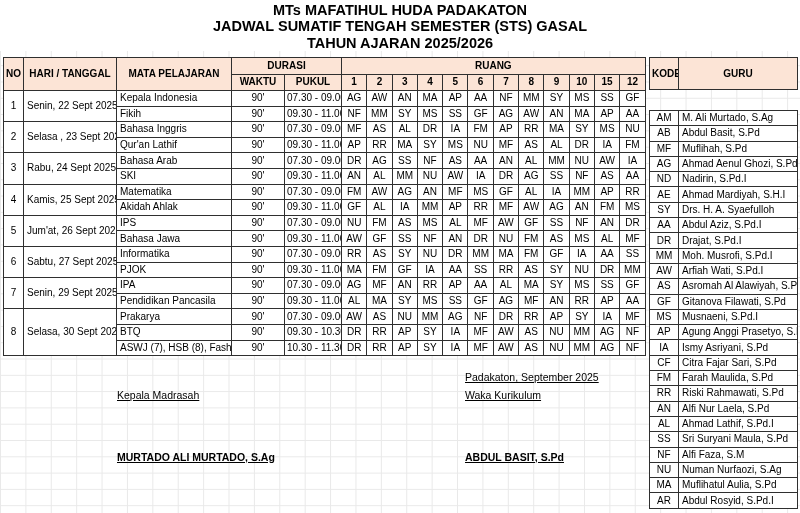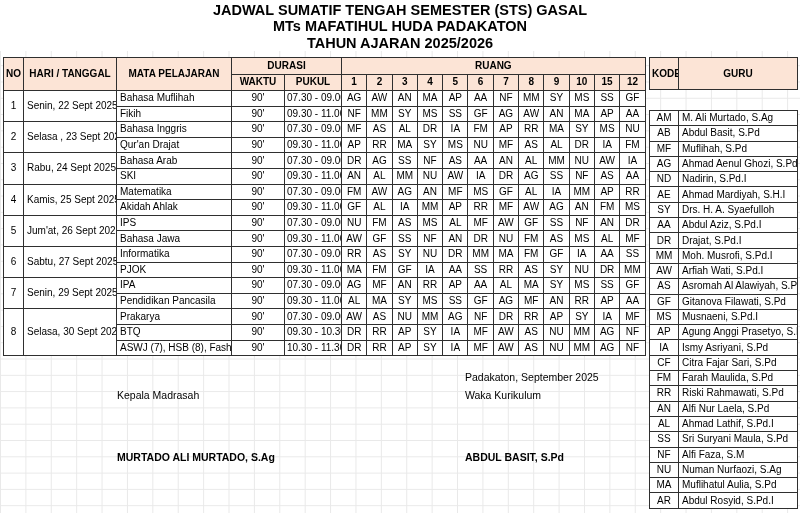--- a/index.html
+++ b/index.html
@@ -23,31 +23,31 @@
   #main-table{position:absolute;left:3px;top:57px;width:642px;background:#fff;}
   #main-table thead tr{height:16.5px;}
   #main-table tbody tr{height:15.6px;}
   #guru-wrap{position:absolute;left:649px;top:57px;width:148px;}
   #guru-head{width:148px;}
   #guru-head th{height:31px;margin-left:7px;}
   #guru-table{width:148px;margin-top:20px;background:#fff;}
   #guru-table tr{height:15.3px;}
   .c{text-align:center;}
   .l{text-align:left;padding-left:3px;}
-  .footer-item{position:absolute;font-size:10.5px;white-space:nowrap;}
+  .footer-item{position:absolute;font-size:10.5px;white-space:nowrap;text-decoration:underline;}
   .bold{font-weight:bold;}
 </style>
 </head>
 <body>
 
 <div class="sheet">
 
   <div class="title-block">
+    <div class="title-line">MTs MAFATIHUL HUDA PADAKATON</div>
     <div class="title-line">JADWAL SUMATIF TENGAH SEMESTER (STS) GASAL</div>
-    <div class="title-line">MTs MAFATIHUL HUDA PADAKATON</div>
     <div class="title-line">TAHUN AJARAN 2025/2026</div>
   </div>
 
   <table id="main-table">
     <colgroup>
       <col style="width:20px">
         <col style="width:93px">
         <col style="width:115px">
       <col style="width:53px">
         <col style="width:57px">
@@ -75,21 +75,21 @@
           <th>9</th>
           <th>10</th>
           <th>15</th>
           <th>12</th>
         </tr>
     </thead>
     <tbody id="schedule-body">
         <tr>
           <td class="c" rowspan="2">1</td>
           <td class="l" rowspan="2">Senin, 22 Sept 2025</td>
-          <td class="l">Bahasa Muflihah</td>
+          <td class="l">Kepala Indonesia</td>
           <td class="c">90'</td>
           <td class="c">07.30 - 09.00</td>
           <td class="c">AG</td>
           <td class="c">AW</td>
           <td class="c">AN</td>
           <td class="c">MA</td>
           <td class="c">AP</td>
           <td class="c">AA</td>
           <td class="c">NF</td>
           <td class="c">MM</td>
@@ -128,21 +128,21 @@
           <td class="c">IA</td>
           <td class="c">FM</td>
           <td class="c">AP</td>
           <td class="c">RR</td>
           <td class="c">MA</td>
           <td class="c">SY</td>
           <td class="c">MS</td>
           <td class="c">NU</td>
         </tr>
         <tr>
-          <td class="l">Qur'an Drajat</td>
+          <td class="l">Qur'an Lathif</td>
           <td class="c">90'</td>
           <td class="c">09.30 - 11.00</td>
           <td class="c">AP</td>
           <td class="c">RR</td>
           <td class="c">MA</td>
           <td class="c">SY</td>
           <td class="c">MS</td>
           <td class="c">NU</td>
           <td class="c">MF</td>
           <td class="c">AS</td>

